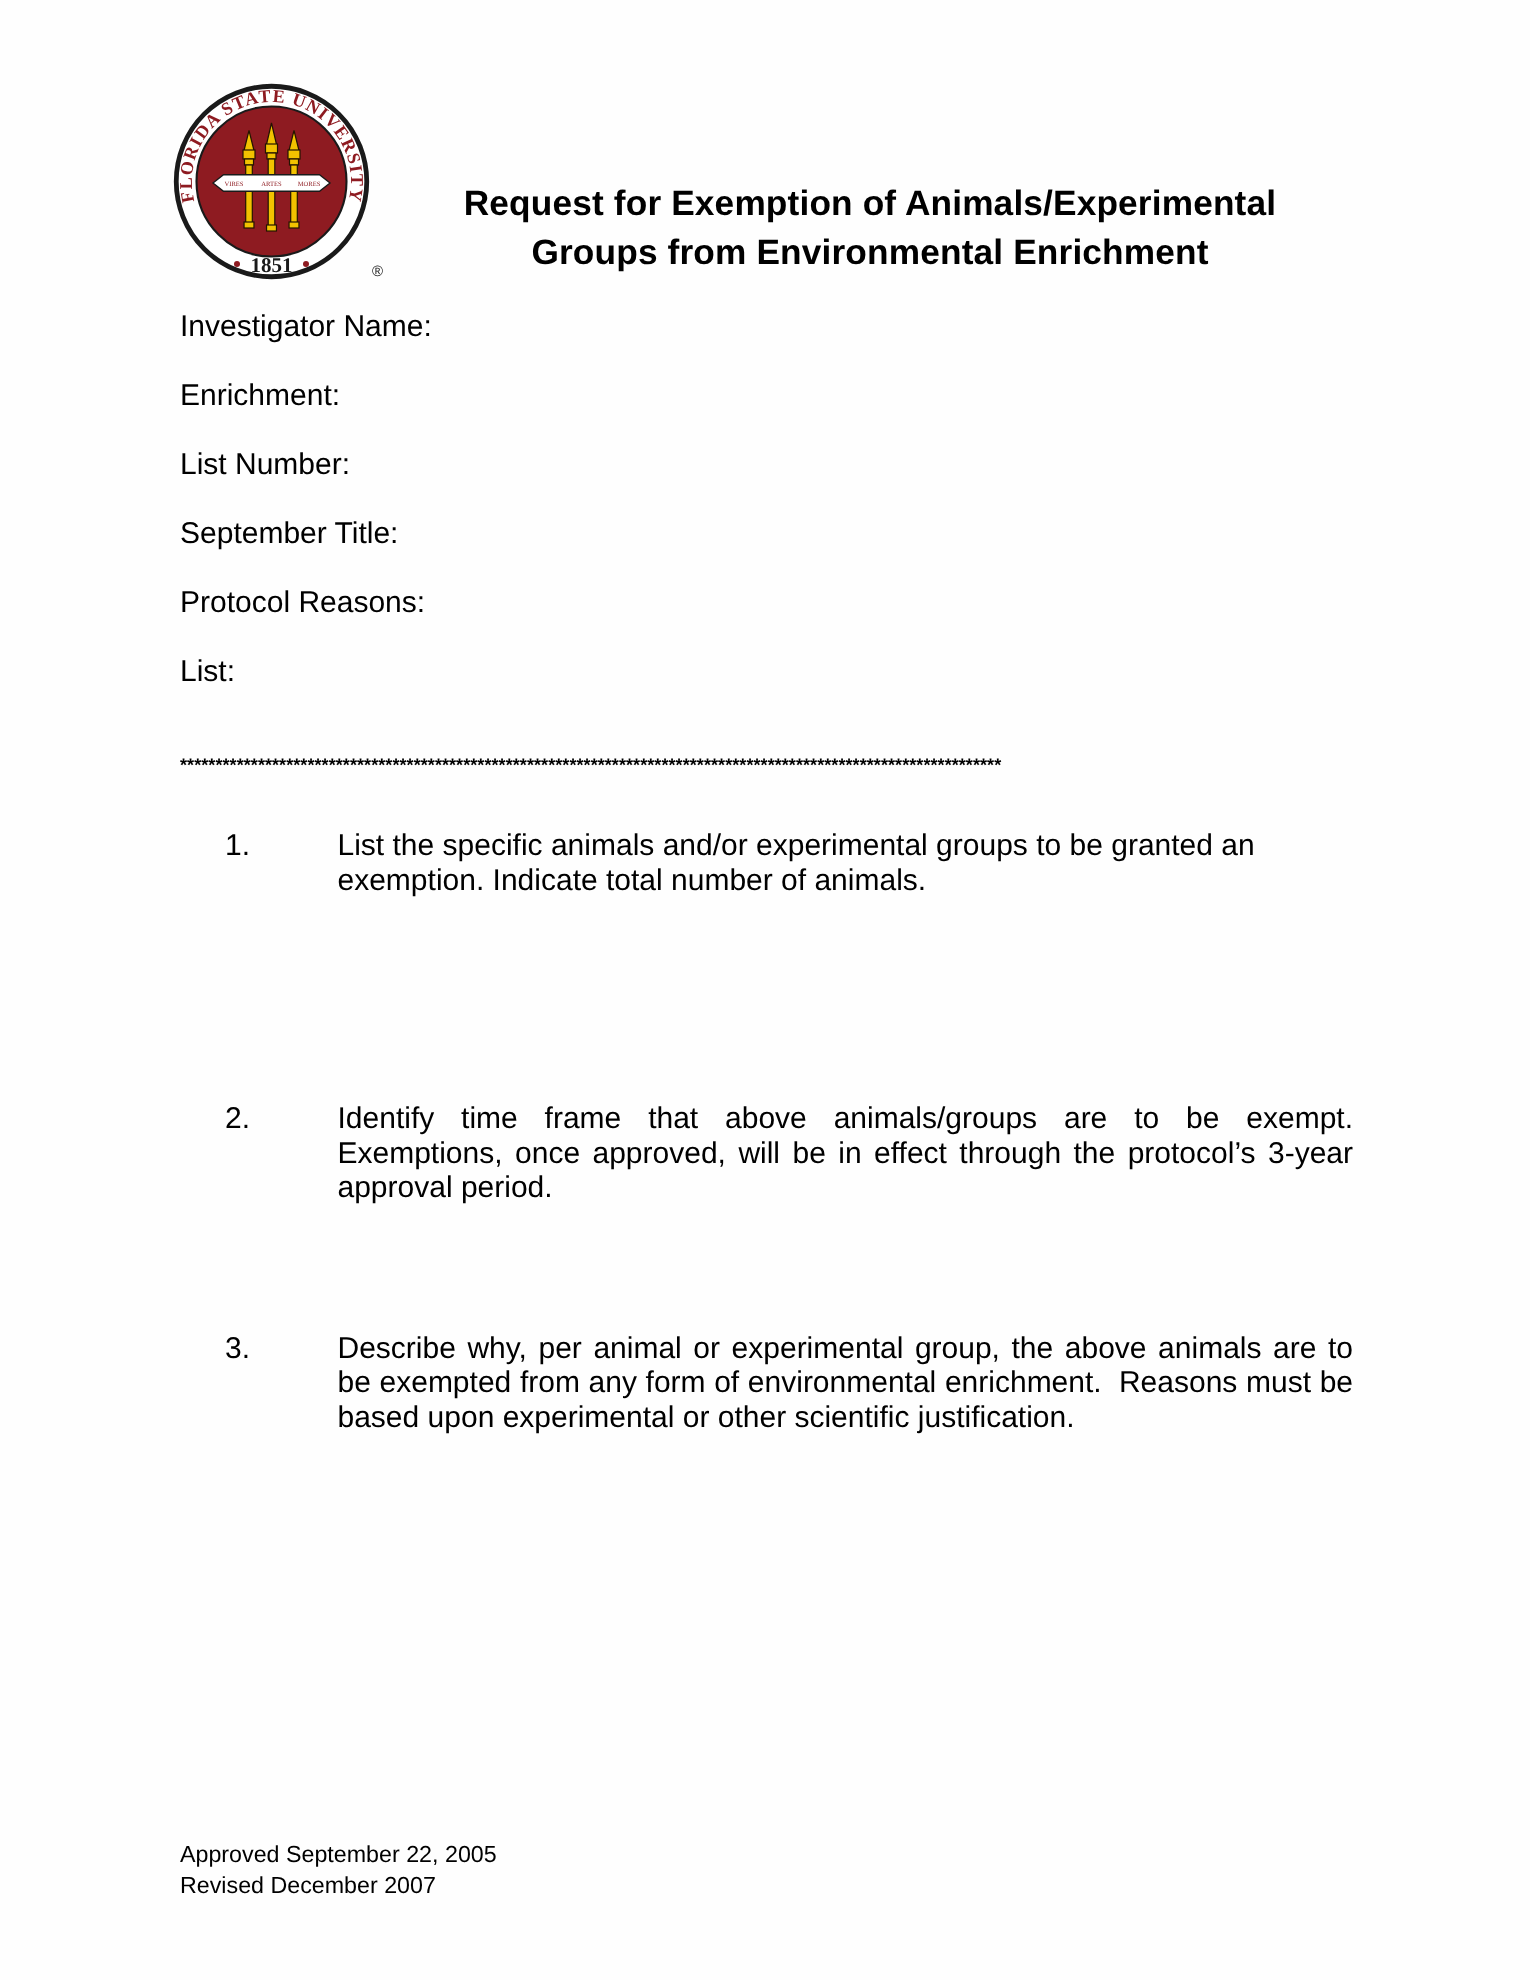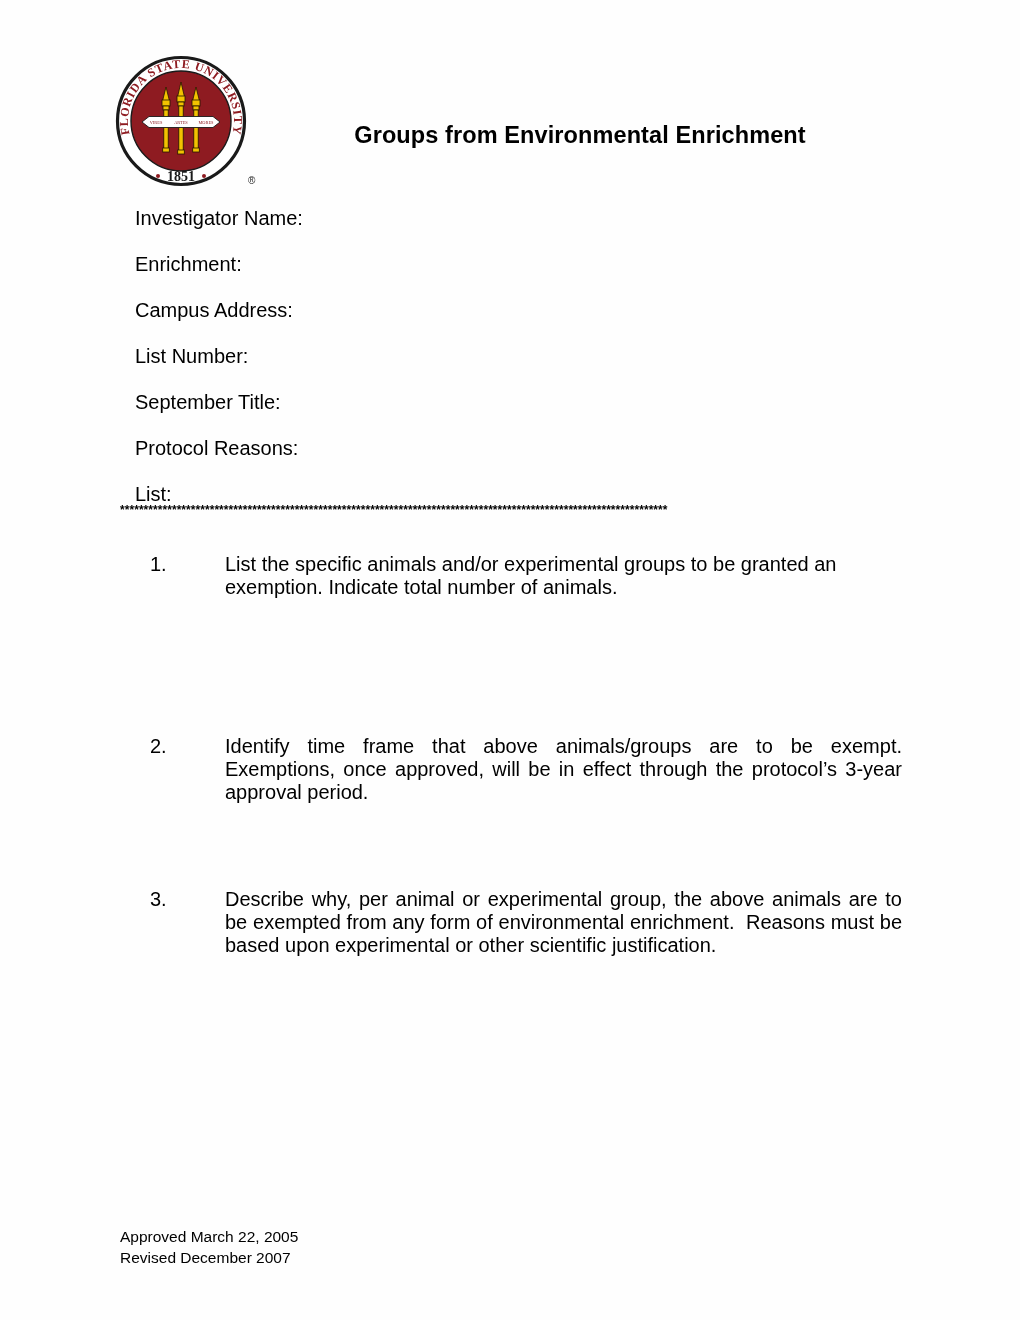--- a/index.html
+++ b/index.html
@@ -37,21 +37,20 @@
   .fields {
     position: absolute;
     left: 120px;
     top: 207px;
     width: 780px;
   }
   .field-row {
     height: 46px;
     font-size: 20px;
     line-height: 22px;
-    margin-left: 15px;
   }
   .stars {
     position: absolute;
     left: 120px;
     top: 503px;
     width: 782px;
     font-size: 12px;
     line-height: 14px;
     letter-spacing: 0.05px;
     white-space: nowrap;
@@ -136,27 +135,27 @@
     </g>
 
     <circle cx="44" cy="122" r="2" fill="#8E1B21"></circle>
     <circle cx="90" cy="122" r="2" fill="#8E1B21"></circle>
     <text x="67" y="127" text-anchor="middle" font-family="Liberation Serif, serif" font-size="14" font-weight="bold" fill="#1a1a1a">1851</text>
 
     <text x="134" y="130" font-size="10" fill="#1a1a1a">®</text>
   </svg>
 
   <div class="title">
+    <div>Request for Exemption of Animals/Experimental</div>
     <div>Groups from Environmental Enrichment</div>
   </div>
 
   <div class="fields">
     <div class="field-row">Investigator Name:</div>
     <div class="field-row">Enrichment:</div>
-    <div class="field-row">Campus Address:</div>
     <div class="field-row">List Number:</div>
     <div class="field-row">September Title:</div>
     <div class="field-row">Protocol Reasons:</div>
     <div class="field-row">List:</div>
   </div>
 
   <div class="stars">********************************************************************************************************************</div>
 
   <div class="list-item item-1">
     <div class="item-num">1.</div>
@@ -167,17 +166,17 @@
     <div class="item-num">2.</div>
     <div class="item-text">Identify time frame that above animals/groups are to be exempt.  Exemptions, once approved, will be in effect through the protocol’s 3-year approval period.</div>
   </div>
 
   <div class="list-item item-3 justify">
     <div class="item-num">3.</div>
     <div class="item-text">Describe why, per animal or experimental group, the above animals are to be exempted from any form of environmental enrichment.  Reasons must be based upon experimental or other scientific justification.</div>
   </div>
 
   <div class="footer">
-    <div>Approved March 22, 2005</div>
+    <div>Approved September 22, 2005</div>
     <div>Revised December 2007</div>
   </div>
 
 </div>
 
 </body></html>

